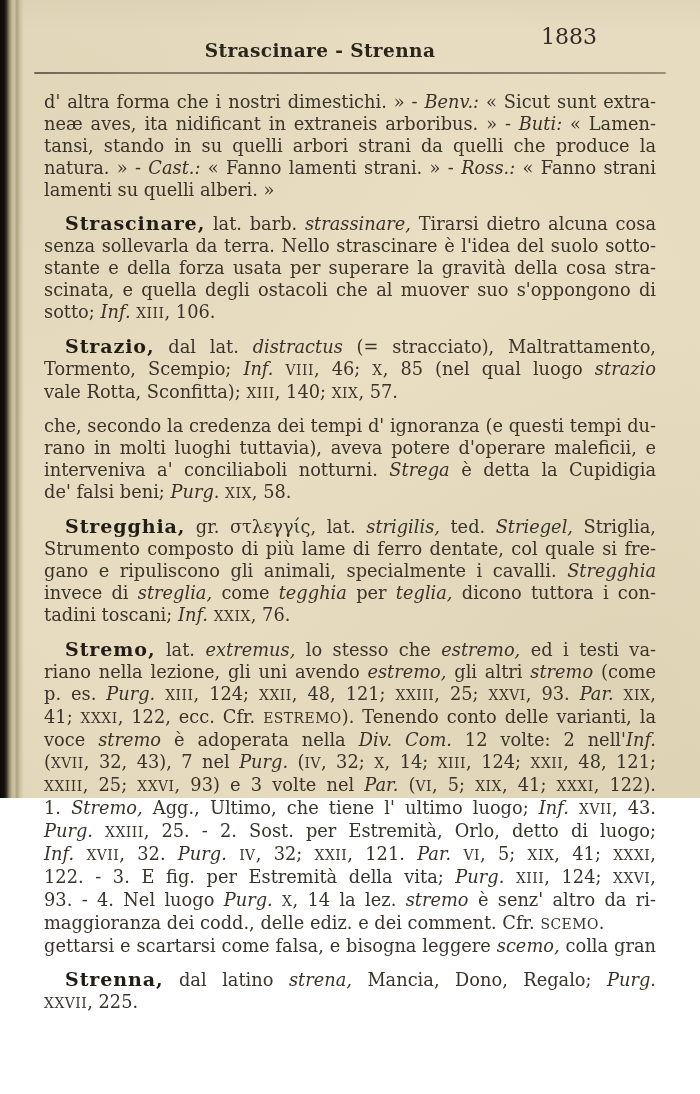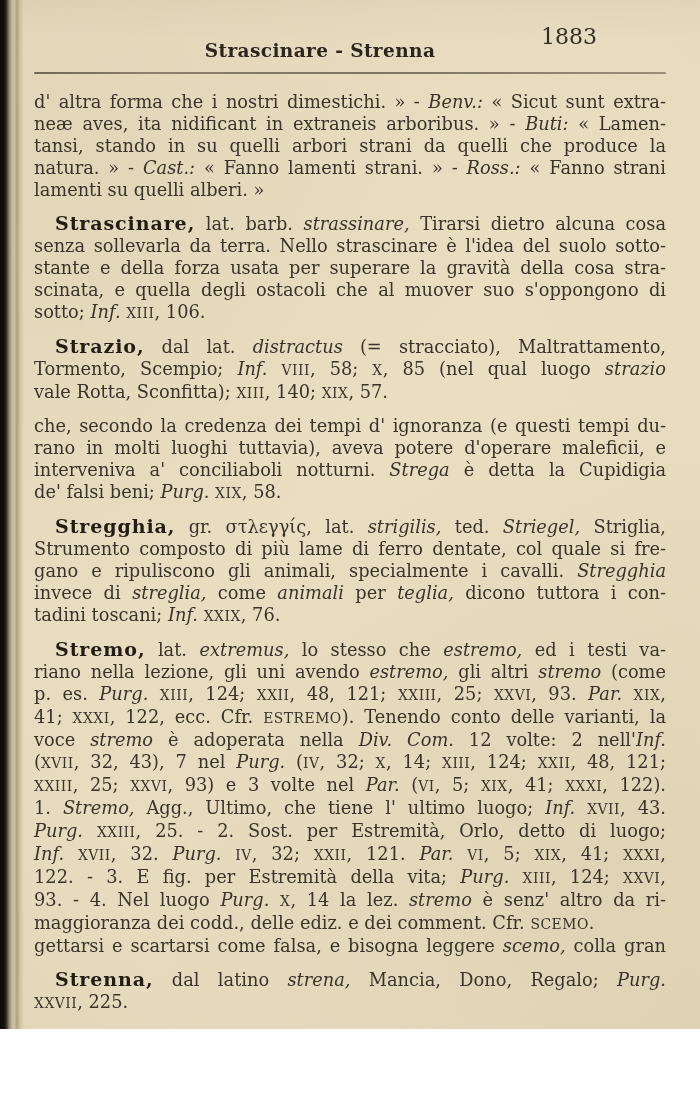--- a/index.html
+++ b/index.html
@@ -1,21 +1,21 @@
 <!DOCTYPE html>
 <html><head>
 <meta charset="utf-8">
 <style>
   html,body { margin:0; padding:0; }
   body {
     width:700px; height:1094px; overflow:hidden;
     font-family:"DejaVu Serif","Liberation Serif",serif;
   }
   .page {
-    position:relative; width:700px; height:1029px;
+    position:relative; width:700px; height:798px;
     background: radial-gradient(ellipse 130% 105% at 55% 42%,
       #eadfc3 0%, #e6dbbe 55%, #ded3b4 80%, #d5caab 100%);
     color:#3a342b;
   }
   .page::before {
     content:''; position:absolute; inset:0; pointer-events:none;
     background:
       radial-gradient(circle at 12% 18%, rgba(125,105,65,0.05), transparent 40%),
       radial-gradient(circle at 88% 85%, rgba(125,105,65,0.07), transparent 45%),
       linear-gradient(180deg, rgba(110,95,60,0.05) 0%, rgba(110,95,60,0) 4%);
@@ -32,21 +32,21 @@
   .head-title {
     display:block; text-align:center; transform:translateX(-30px);
     font-weight:bold; font-size:18.5px; letter-spacing:0.4px; color:#2b251e;
   }
   .page-number { position:absolute; right:69px; top:24px; font-size:22px; color:#332d26; }
   .rule {
     margin-top:6px; height:2px; border-radius:1px;
     background:linear-gradient(90deg,#6f6754,#8a806b 18%,#7c7460 55%,#8d8370 82%,#9a9079);
   }
   .text-block { margin-top:17px; font-size:17.8px; line-height:22px; color:#39332a; }
-  .para { margin:0; }
+  .para { margin:10px; }
   .para + .para { margin-top:11px; }
   .line { text-align:justify; text-align-last:justify; }
   .line.last { text-align-last:left; }
   .line.first { text-indent:21px; }
   .s-i { font-style:italic; }
   .s-b { font-weight:bold; font-size:1.07em; letter-spacing:0.9px; color:#221c14; }
   .s-sc { font-size:0.78em; letter-spacing:0.5px; }
 </style>
 </head>
 <body>
@@ -69,34 +69,34 @@
         </div>
         <div class="para">
           <div class="line first"><span class="s-b">Strascinare,</span><span> lat. barb. </span><span class="s-i">strassinare,</span><span> Tirarsi dietro alcuna cosa</span></div>
           <div class="line"><span>senza sollevarla da terra. Nello strascinare è l'idea del suolo sotto-</span></div>
           <div class="line"><span>stante e della forza usata per superare la gravità della cosa stra-</span></div>
           <div class="line"><span>scinata, e quella degli ostacoli che al muover suo s'oppongono di</span></div>
           <div class="line last"><span>sotto; </span><span class="s-i">Inf.</span><span> </span><span class="s-sc">XIII</span><span>, 106.</span></div>
         </div>
         <div class="para">
           <div class="line first"><span class="s-b">Strazio,</span><span> dal lat. </span><span class="s-i">distractus</span><span> (= stracciato), Maltrattamento,</span></div>
-          <div class="line"><span>Tormento, Scempio; </span><span class="s-i">Inf.</span><span> </span><span class="s-sc">VIII</span><span>, 58; </span><span class="s-sc">X</span><span>, 85 (nel qual luogo </span><span class="s-i">strazio</span></div>
+          <div class="line"><span>Tormento, Scempio; </span><span class="s-i">Inf.</span><span> </span><span class="s-sc">VIII</span><span>, 46; </span><span class="s-sc">X</span><span>, 85 (nel qual luogo </span><span class="s-i">strazio</span></div>
           <div class="line last"><span>vale Rotta, Sconfitta); </span><span class="s-sc">XIII</span><span>, 140; </span><span class="s-sc">XIX</span><span>, 57.</span></div>
         </div>
         <div class="para">
           <div class="line"><span>che, secondo la credenza dei tempi d' ignoranza (e questi tempi du-</span></div>
           <div class="line"><span>rano in molti luoghi tuttavia), aveva potere d'operare maleficii, e</span></div>
           <div class="line"><span>interveniva a' conciliaboli notturni. </span><span class="s-i">Strega</span><span> è detta la Cupidigia</span></div>
           <div class="line last"><span>de' falsi beni; </span><span class="s-i">Purg.</span><span> </span><span class="s-sc">XIX</span><span>, 58.</span></div>
         </div>
         <div class="para">
           <div class="line first"><span class="s-b">Stregghia,</span><span> gr. στλεγγίς, lat. </span><span class="s-i">strigilis,</span><span> ted. </span><span class="s-i">Striegel,</span><span> Striglia,</span></div>
           <div class="line"><span>Strumento composto di più lame di ferro dentate, col quale si fre-</span></div>
           <div class="line"><span>gano e ripuliscono gli animali, specialmente i cavalli. </span><span class="s-i">Stregghia</span></div>
-          <div class="line"><span>invece di </span><span class="s-i">streglia,</span><span> come </span><span class="s-i">animali</span><span> per </span><span class="s-i">teglia,</span><span> dicono tuttora i con-</span></div>
+          <div class="line"><span>invece di </span><span class="s-i">streglia,</span><span> come </span><span class="s-i">tegghia</span><span> per </span><span class="s-i">teglia,</span><span> dicono tuttora i con-</span></div>
           <div class="line last"><span>tadini toscani; </span><span class="s-i">Inf.</span><span> </span><span class="s-sc">XXIX</span><span>, 76.</span></div>
         </div>
         <div class="para">
           <div class="line first"><span class="s-b">Stremo,</span><span> lat. </span><span class="s-i">extremus,</span><span> lo stesso che </span><span class="s-i">estremo,</span><span> ed i testi va-</span></div>
           <div class="line"><span>riano nella lezione, gli uni avendo </span><span class="s-i">estremo,</span><span> gli altri </span><span class="s-i">stremo</span><span> (come</span></div>
           <div class="line"><span>p. es. </span><span class="s-i">Purg.</span><span> </span><span class="s-sc">XIII</span><span>, 124; </span><span class="s-sc">XXII</span><span>, 48, 121; </span><span class="s-sc">XXIII</span><span>, 25; </span><span class="s-sc">XXVI</span><span>, 93. </span><span class="s-i">Par.</span><span> </span><span class="s-sc">XIX</span><span>,</span></div>
           <div class="line"><span>41; </span><span class="s-sc">XXXI</span><span>, 122, ecc. Cfr. </span><span class="s-sc">ESTREMO</span><span>). Tenendo conto delle varianti, la</span></div>
           <div class="line"><span>voce </span><span class="s-i">stremo</span><span> è adoperata nella </span><span class="s-i">Div. Com.</span><span> 12 volte: 2 nell'</span><span class="s-i">Inf.</span></div>
           <div class="line"><span>(</span><span class="s-sc">XVII</span><span>, 32, 43), 7 nel </span><span class="s-i">Purg.</span><span> (</span><span class="s-sc">IV</span><span>, 32; </span><span class="s-sc">X</span><span>, 14; </span><span class="s-sc">XIII</span><span>, 124; </span><span class="s-sc">XXII</span><span>, 48, 121;</span></div>
           <div class="line"><span class="s-sc">XXIII</span><span>, 25; </span><span class="s-sc">XXVI</span><span>, 93) e 3 volte nel </span><span class="s-i">Par.</span><span> (</span><span class="s-sc">VI</span><span>, 5; </span><span class="s-sc">XIX</span><span>, 41; </span><span class="s-sc">XXXI</span><span>, 122).</span></div>

